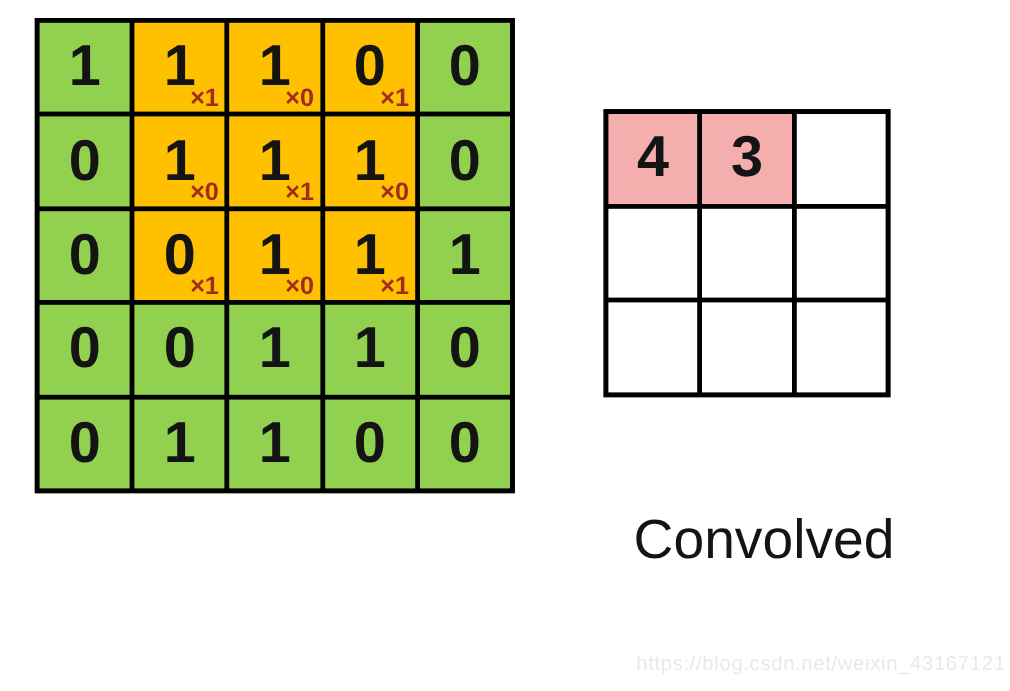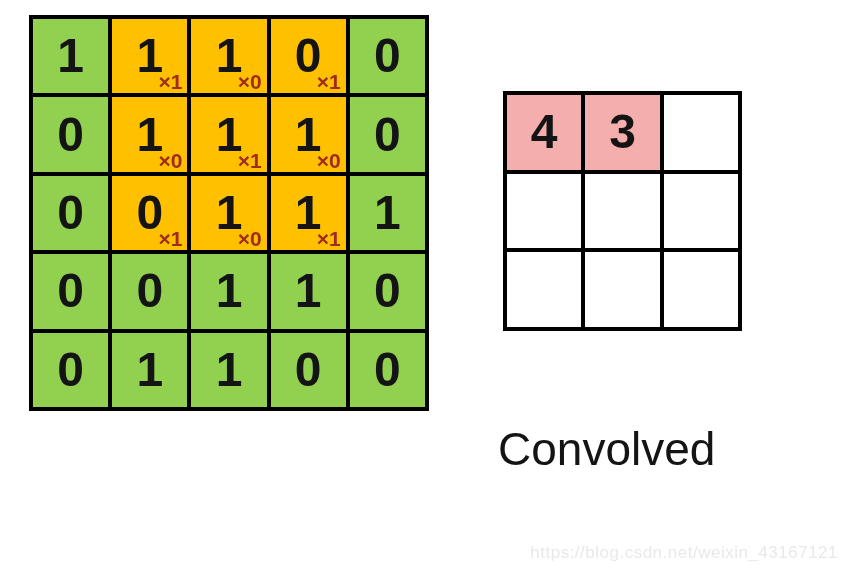--- a/index.html
+++ b/index.html
@@ -66,21 +66,21 @@
     line-height: 1;
     white-space: nowrap;
   }
   #image-label {
     left: 29px;
     top: 455px;
     width: 400px;
     text-align: center;
   }
   #conv-label {
-    left: 498px;
+    left: 528px;
     top: 412px;
     line-height: 75px;
   }
   #watermark {
     position: absolute;
     right: 4px;
     top: 543px;
     font-size: 17px;
     letter-spacing: 0.5px;
   }

